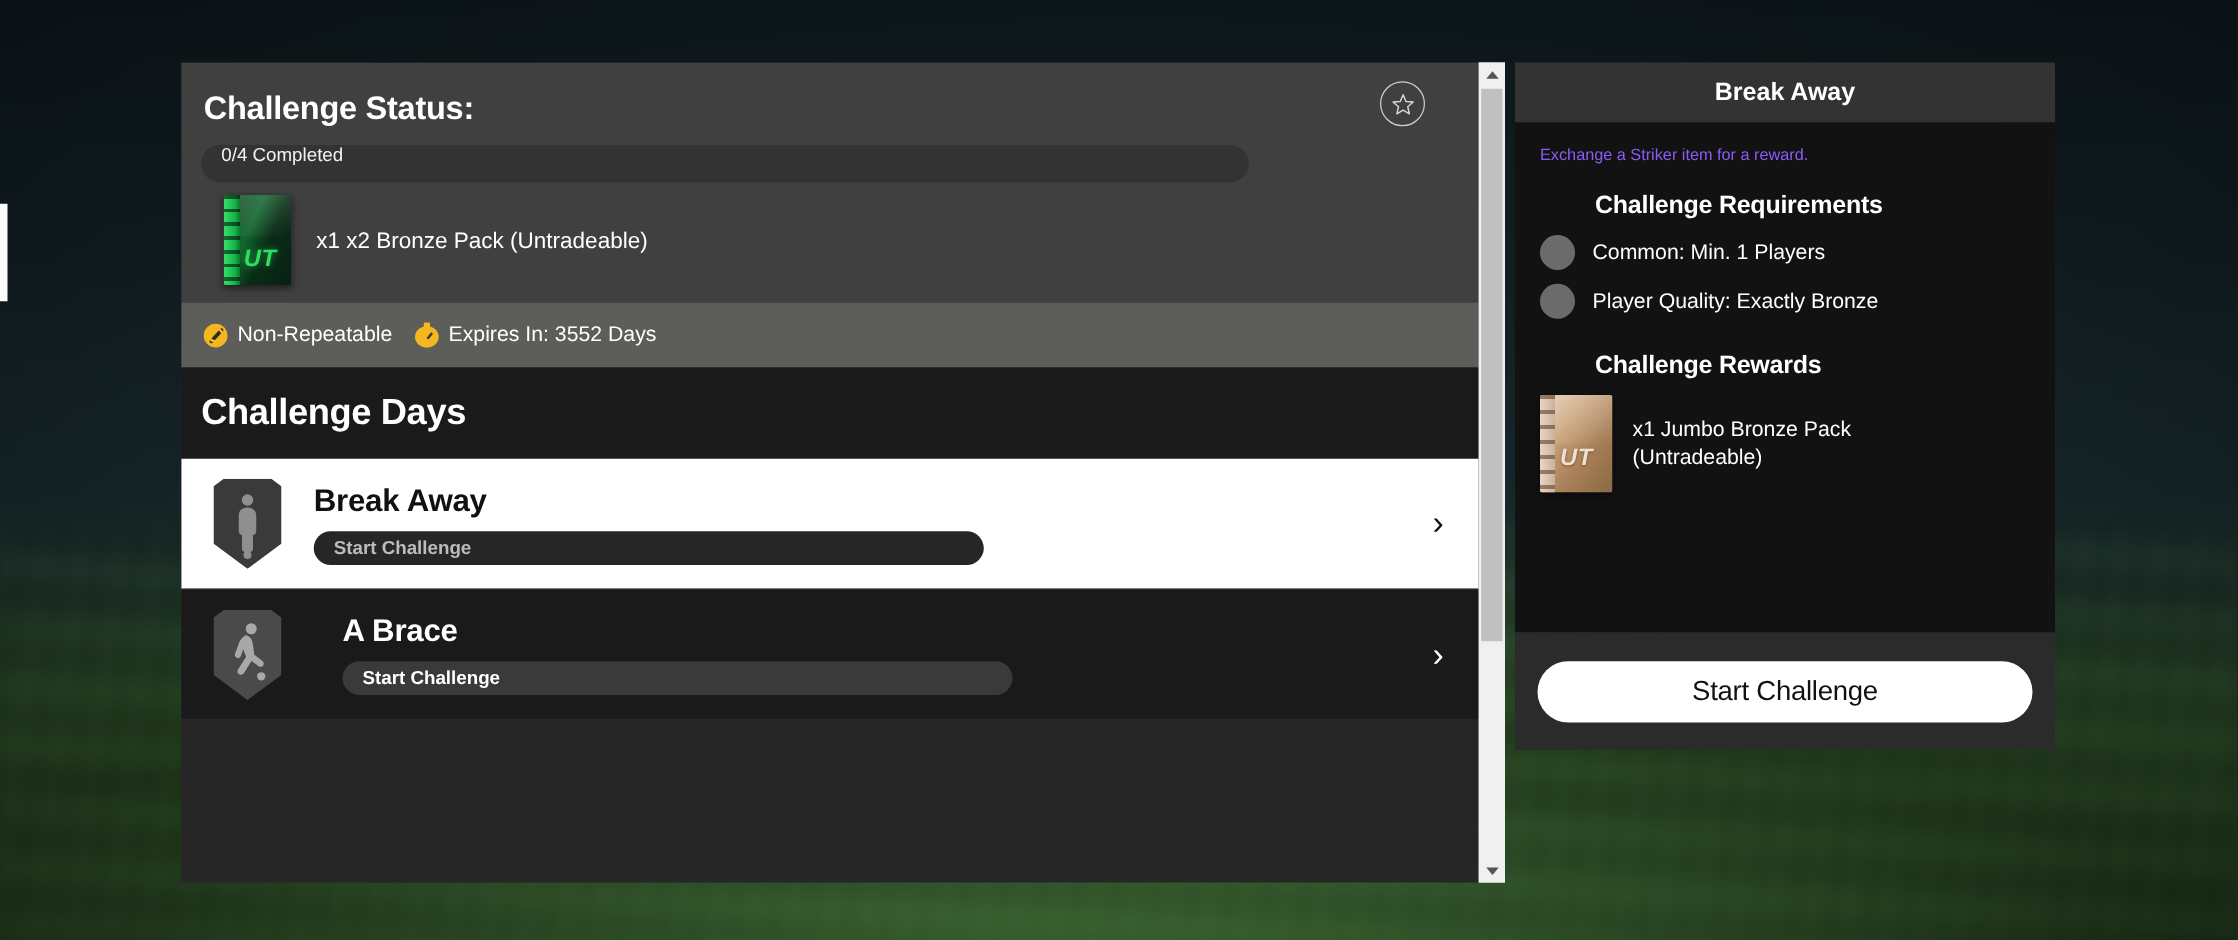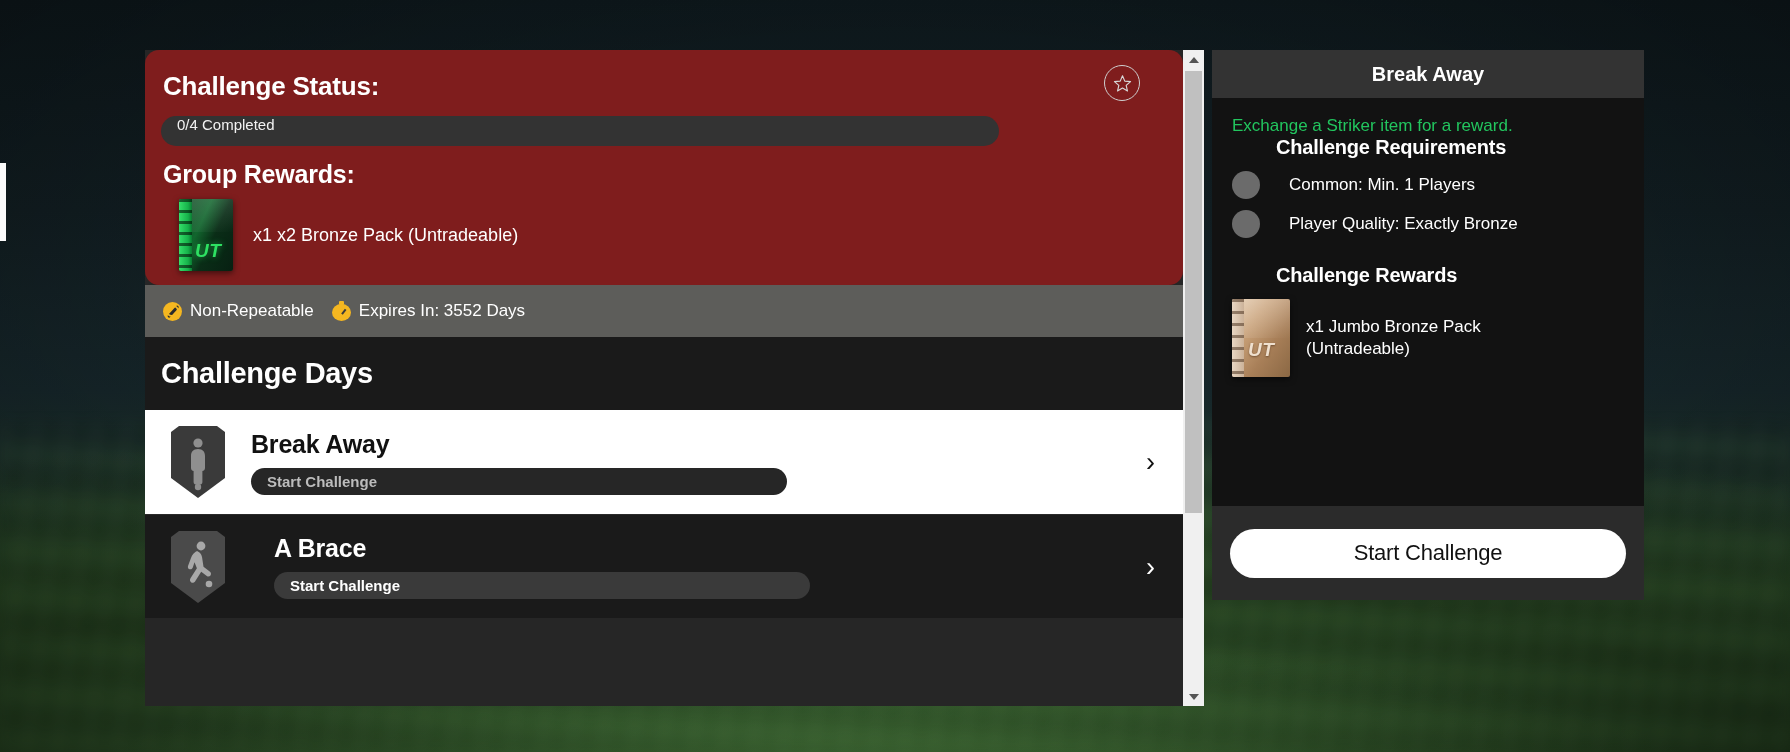--- a/index.html
+++ b/index.html
@@ -59,21 +59,21 @@
   
   #left-panel {
     position: absolute;
     left: 145px; top: 50px;
     width: 1038px; height: 656px;
     background: #262626;
     z-index: 4;
     overflow: hidden;
   }
 
-  .lp-top { padding: 16px 0 0 16px; background: #7f1d1d; border-radius: 14px; }
+  .lp-top { padding: 16px 0 0 16px; background: #404040; }
 
   .status-title {
     font-size: 26px;
     font-weight: 700;
     color: #ffffff;
     letter-spacing: -0.2px;
     margin: 5px 0 14px 2px;
   }
 
   .status-pill {
@@ -332,30 +332,30 @@
     background: #333333;
     display: flex; align-items: center; justify-content: center;
   }
   .rp-title { font-size: 20px; font-weight: 600; color: #ffffff; }
 
   .rp-body {
     background: #121212;
     padding: 18px 20px 20px 20px;
     height: 408px;
   }
-  .rp-desc { font-size: 17px; color: #22c55e; }
+  .rp-desc { font-size: 13px; color: #8b5cf6; margin-bottom: 22px; }
 
   .rp-section-title {
     font-size: 20px; font-weight: 600; color: #ffffff;
     letter-spacing: -0.2px;
     margin-bottom: 12px;
     margin-left: 44px;
   }
 
-  .req-row { display: flex; align-items: center; gap: 29px; margin-bottom: 11px; }
+  .req-row { display: flex; align-items: center; gap: 14px; margin-bottom: 11px; }
   .req-dot {
     width: 28px; height: 28px; border-radius: 50%;
     background: #6b6b6b; flex: none;
   }
   .req-text { font-size: 17px; color: #ffffff; }
 
   .rp-rewards-title { margin-top: 26px; }
 
   .rp-reward-row { display: flex; align-items: center; gap: 16px; }
   .rp-reward-text {
@@ -391,21 +391,20 @@
 
 <div id="left-panel">
 
   <div class="lp-top">
     <div class="status-title">Challenge Status:</div>
 
     <div class="status-pill">
       <span class="status-pill-text">0/4 Completed</span>
     </div>
 
-    <div class="group-title">Group Rewards:</div>
 
     <div class="reward-row">
       <div class="pack pack-green">
         <div class="pk-body"></div>
         <div class="pk-spine"></div>
         <div class="pk-gloss"></div>
         <div class="pk-ut">UT</div>
       </div>
       <span class="reward-text">x1 x2 Bronze Pack (Untradeable)</span>
     </div>

